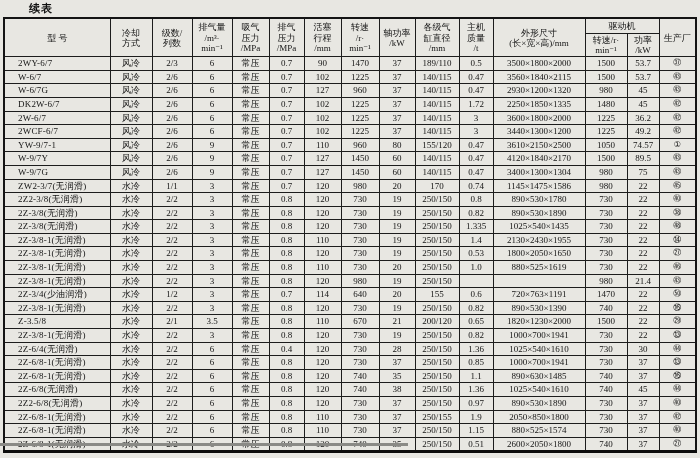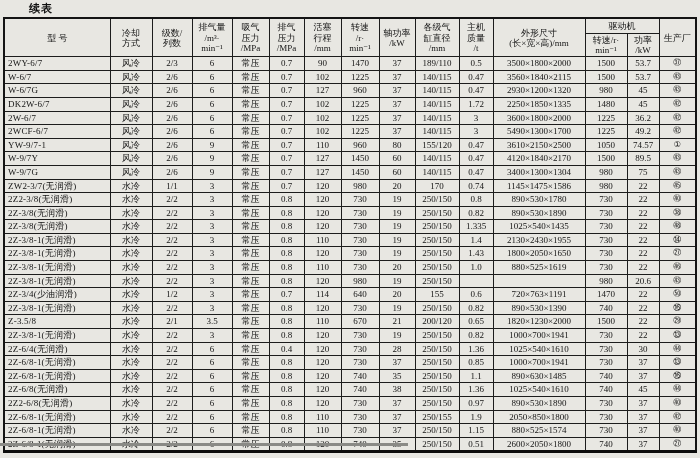--- a/index.html
+++ b/index.html
@@ -41,21 +41,21 @@
     padding:1px 0;
   }
   .data-table thead tr.drive-top th{height:12px;}
   .data-table tbody td{
     height:12.6px;
     line-height:12.6px;
     white-space:nowrap;
   }
   .data-table tbody td.c0{
     text-align:left;
-    padding-left:3px;
+    padding-left:13px;
     letter-spacing:0.2px;
   }
   .data-table tbody td.c14{font-size:8px;}
   
   col.w0{width:106px;}  col.w1{width:42px;}  col.w2{width:40px;}
   col.w3{width:40px;}   col.w4{width:37px;}  col.w5{width:35px;}
   col.w6{width:37px;}   col.w7{width:38px;}  col.w8{width:36px;}
   col.w9{width:44px;}   col.w10{width:34px;} col.w11{width:92px;}
   col.w12{width:42px;}  col.w13{width:32px;} col.w14{width:37px;}
   .scan-line{
@@ -220,21 +220,21 @@
           <td class="c1">风冷</td>
           <td class="c2">2/6</td>
           <td class="c3">6</td>
           <td class="c4">常压</td>
           <td class="c5">0.7</td>
           <td class="c6">102</td>
           <td class="c7">1225</td>
           <td class="c8">37</td>
           <td class="c9">140/115</td>
           <td class="c10">3</td>
-          <td class="c11">5490×1300×1700</td>
+          <td class="c11">3440×1300×1200</td>
           <td class="c12">1225</td>
           <td class="c13">49.2</td>
           <td class="c14">㊷</td>
         </tr>
         <tr>
           <td class="c0">YW-9/7-1</td>
           <td class="c1">风冷</td>
           <td class="c2">2/6</td>
           <td class="c3">9</td>
           <td class="c4">常压</td>
@@ -372,21 +372,21 @@
           <td class="c0">2Z-3/8-1(无润滑)</td>
           <td class="c1">水冷</td>
           <td class="c2">2/2</td>
           <td class="c3">3</td>
           <td class="c4">常压</td>
           <td class="c5">0.8</td>
           <td class="c6">120</td>
           <td class="c7">730</td>
           <td class="c8">19</td>
           <td class="c9">250/150</td>
-          <td class="c10">1.43</td>
+          <td class="c10">0.53</td>
           <td class="c11">1800×2050×1650</td>
           <td class="c12">730</td>
           <td class="c13">22</td>
           <td class="c14">㉗</td>
         </tr>
         <tr>
           <td class="c0">2Z-3/8-1(无润滑)</td>
           <td class="c1">水冷</td>
           <td class="c2">2/2</td>
           <td class="c3">3</td>
@@ -409,21 +409,21 @@
           <td class="c3">3</td>
           <td class="c4">常压</td>
           <td class="c5">0.8</td>
           <td class="c6">120</td>
           <td class="c7">980</td>
           <td class="c8">19</td>
           <td class="c9">250/150</td>
           <td class="c10"></td>
           <td class="c11"></td>
           <td class="c12">980</td>
-          <td class="c13">20.6</td>
+          <td class="c13">21.4</td>
           <td class="c14">㊸</td>
         </tr>
         <tr>
           <td class="c0">2Z-3/4(少油润滑)</td>
           <td class="c1">水冷</td>
           <td class="c2">1/2</td>
           <td class="c3">3</td>
           <td class="c4">常压</td>
           <td class="c5">0.7</td>
           <td class="c6">114</td>

